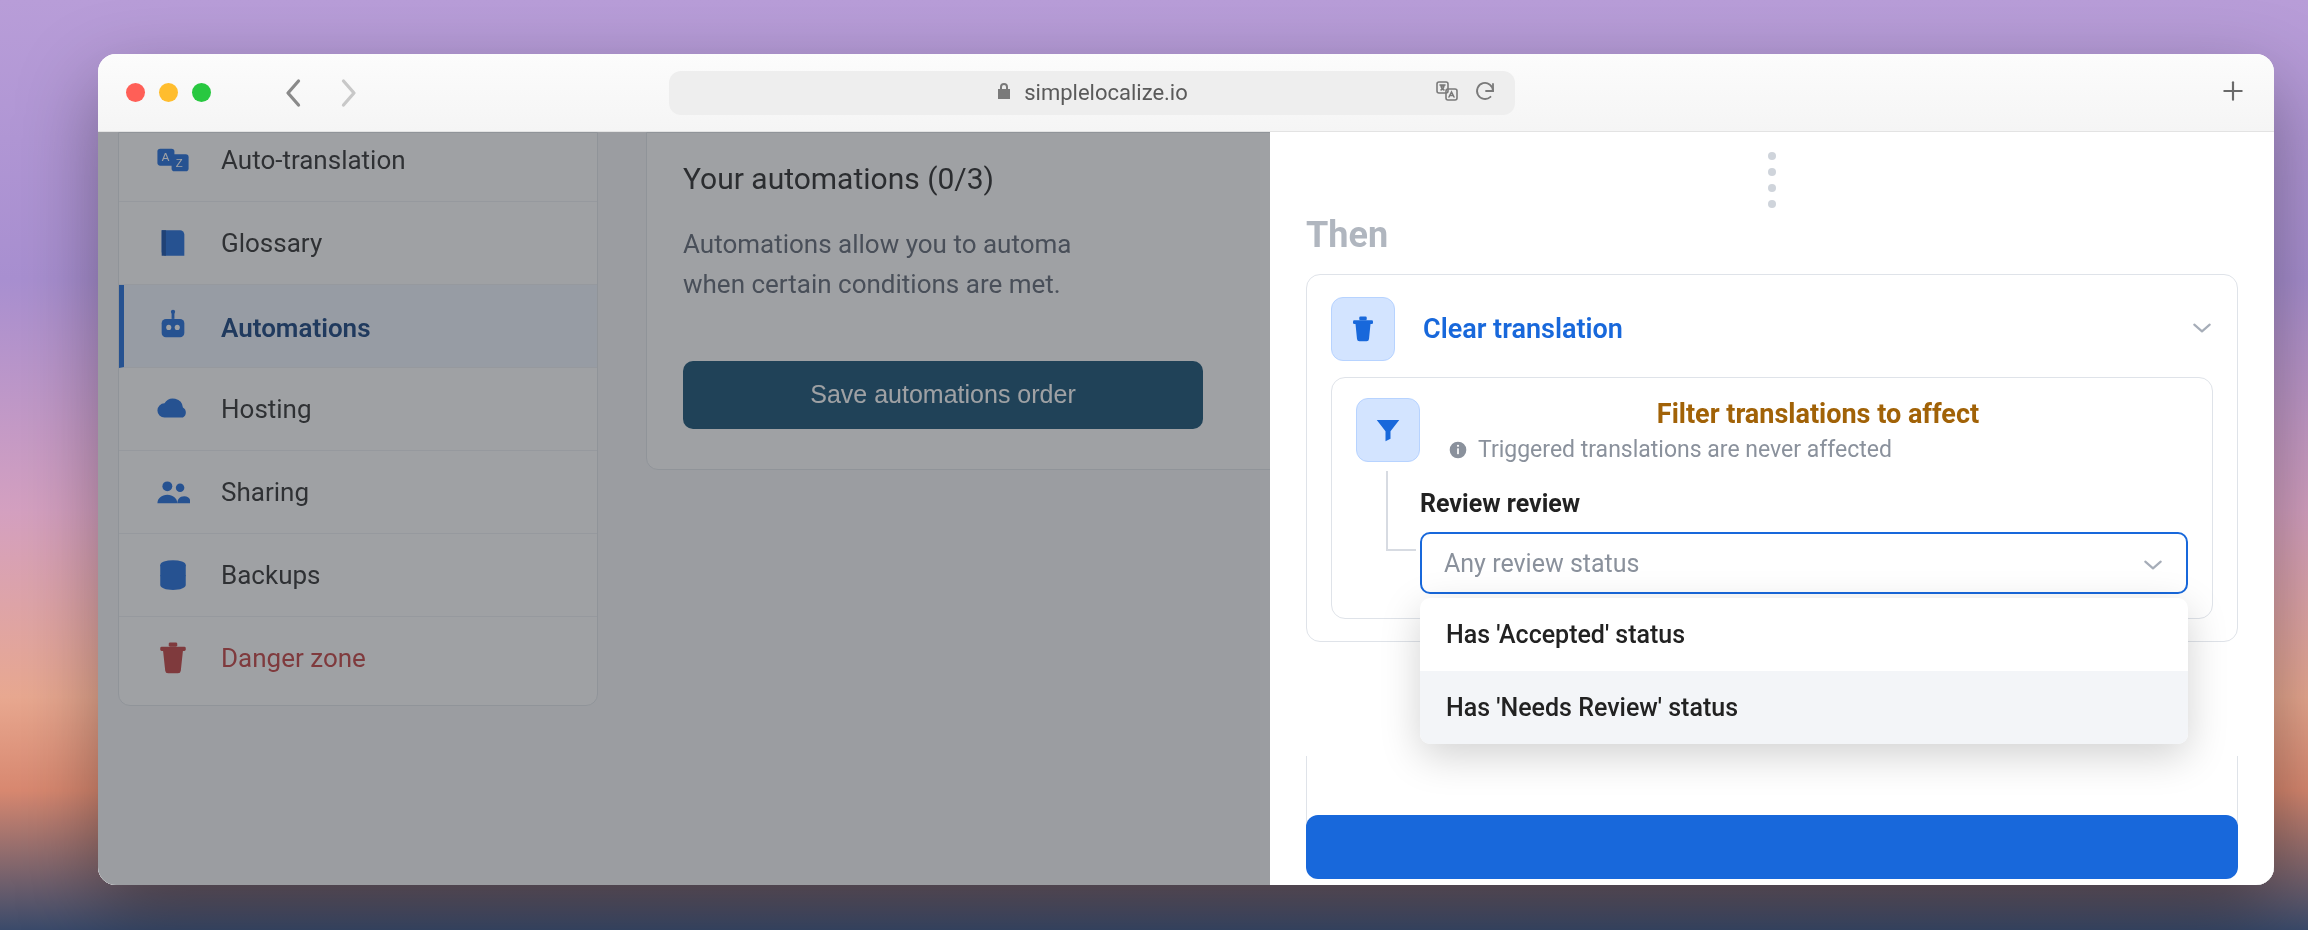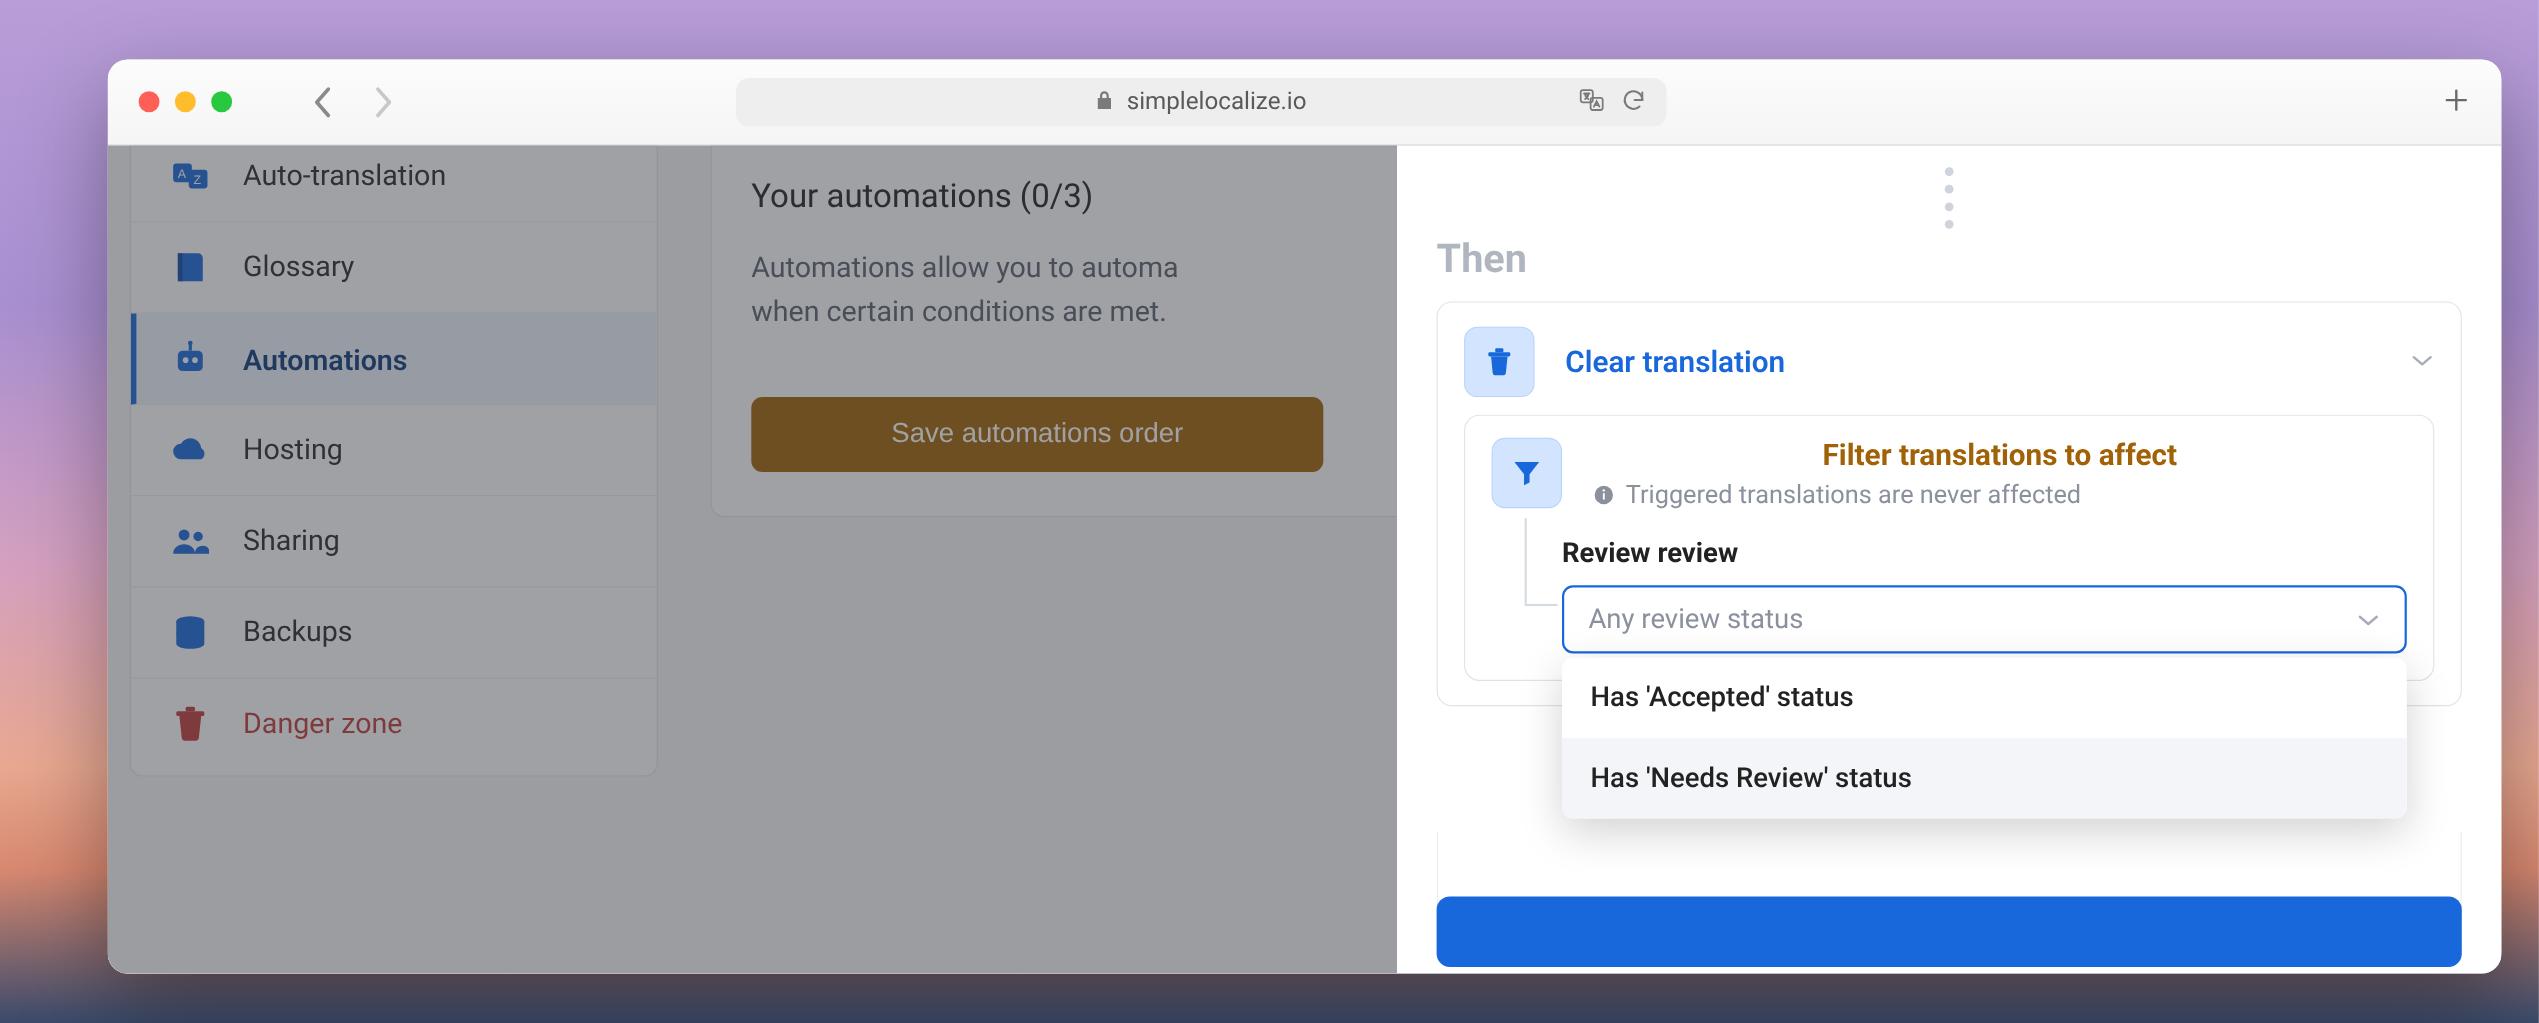--- a/index.html
+++ b/index.html
@@ -140,21 +140,21 @@
     align-items: center;
     gap: 22px;
     font-size: 26px;
     color: #2a3a55;
   }
   .info-banner svg { width:26px; height:26px; flex:0 0 auto; color:#2a3a55; }
   .save-btn {
     margin-top: 56px;
     width: 520px;
     height: 68px;
-    background: #a16207;
+    background: #0c4a6e;
     color: #fff;
     font-size: 25px;
     font-weight: 500;
     border: none;
     border-radius: 10px;
     display:flex; align-items:center; justify-content:center;
   }
 
   
   .popover {

